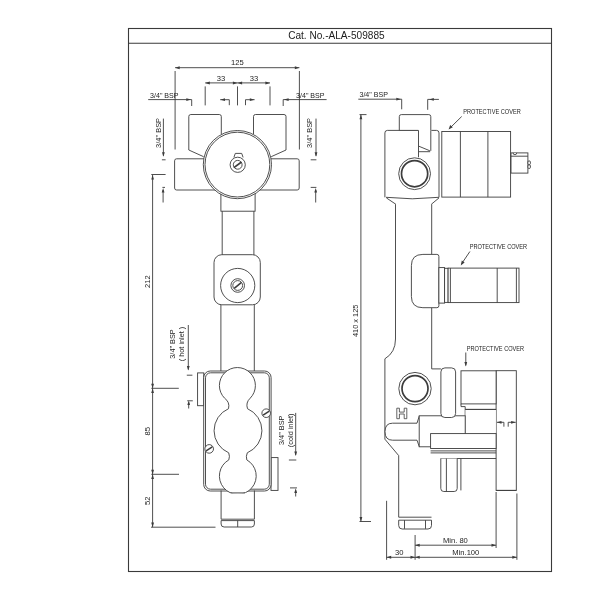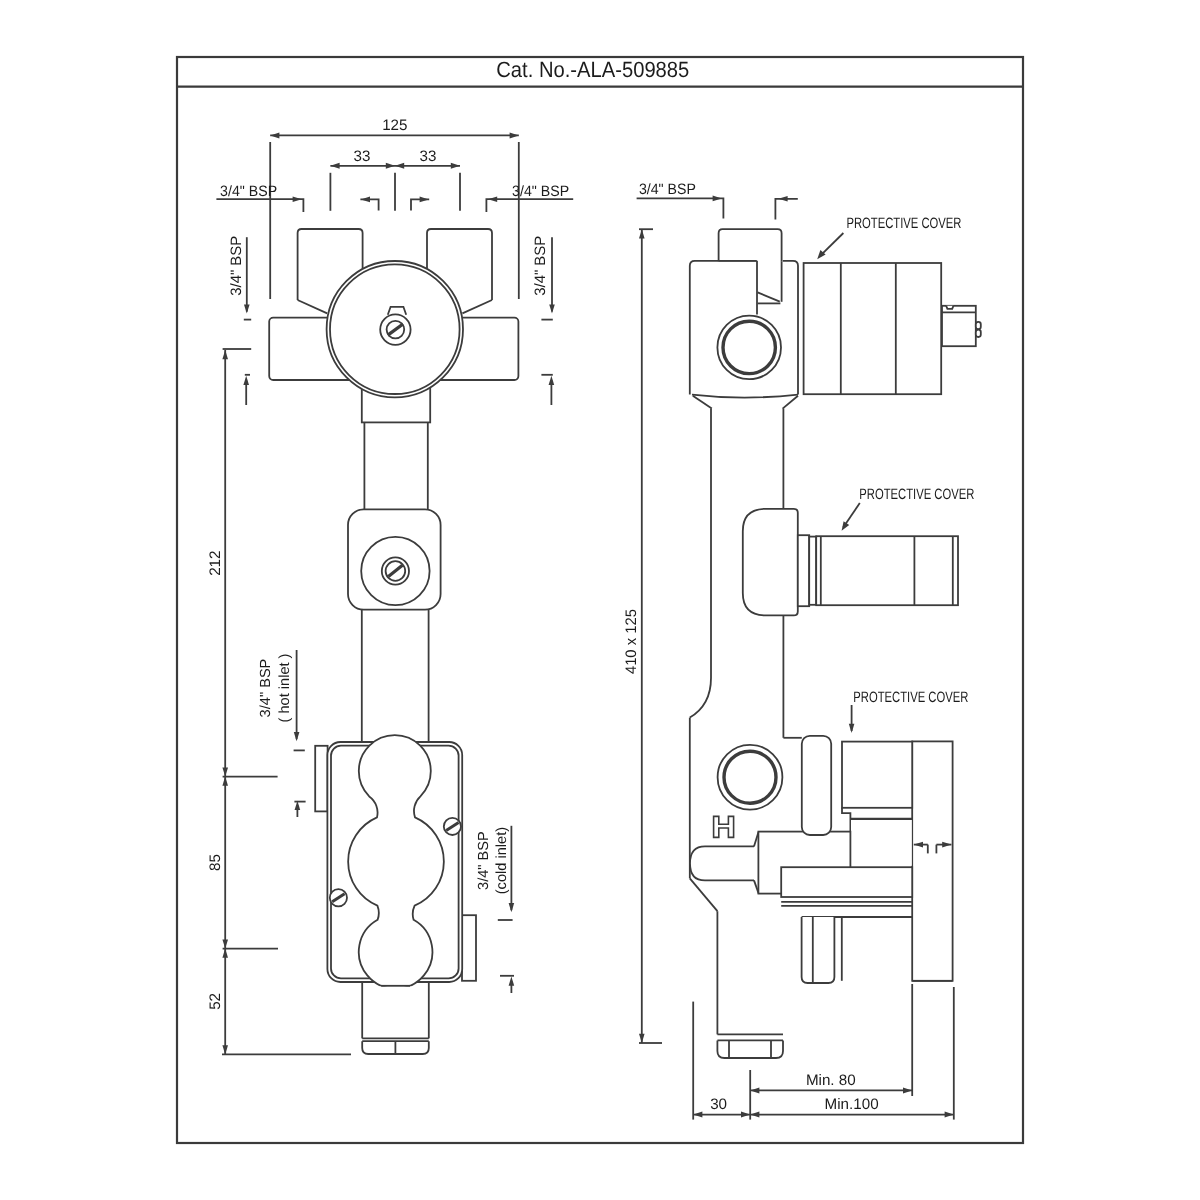--- a/index.html
+++ b/index.html
@@ -1,16 +1,16 @@
 <!DOCTYPE html>
 <html><head>
 <meta charset="utf-8">
 <style>
   html,body{margin:0;padding:0;background:#fff;}
-  .page{position:relative;width:484px;height:600px;font-family:"Liberation Sans",sans-serif;}
+  .page{position:relative;width:484px;height:600px;font-family:"Liberation Sans",sans-serif;margin-left:40px;}
   svg{position:absolute;left:0;top:0;filter:grayscale(1);}
   text{fill:#1c1c1c;font-family:"Liberation Sans",sans-serif;}
 </style>
 </head>
 <body>
 <div class="page">
 <svg width="600" height="600" viewBox="0 0 600 600">
 <g stroke="#3c3c3c" stroke-width="0.9" fill="none">
 
   <g stroke="#3a3a3a" stroke-width="1.1">

